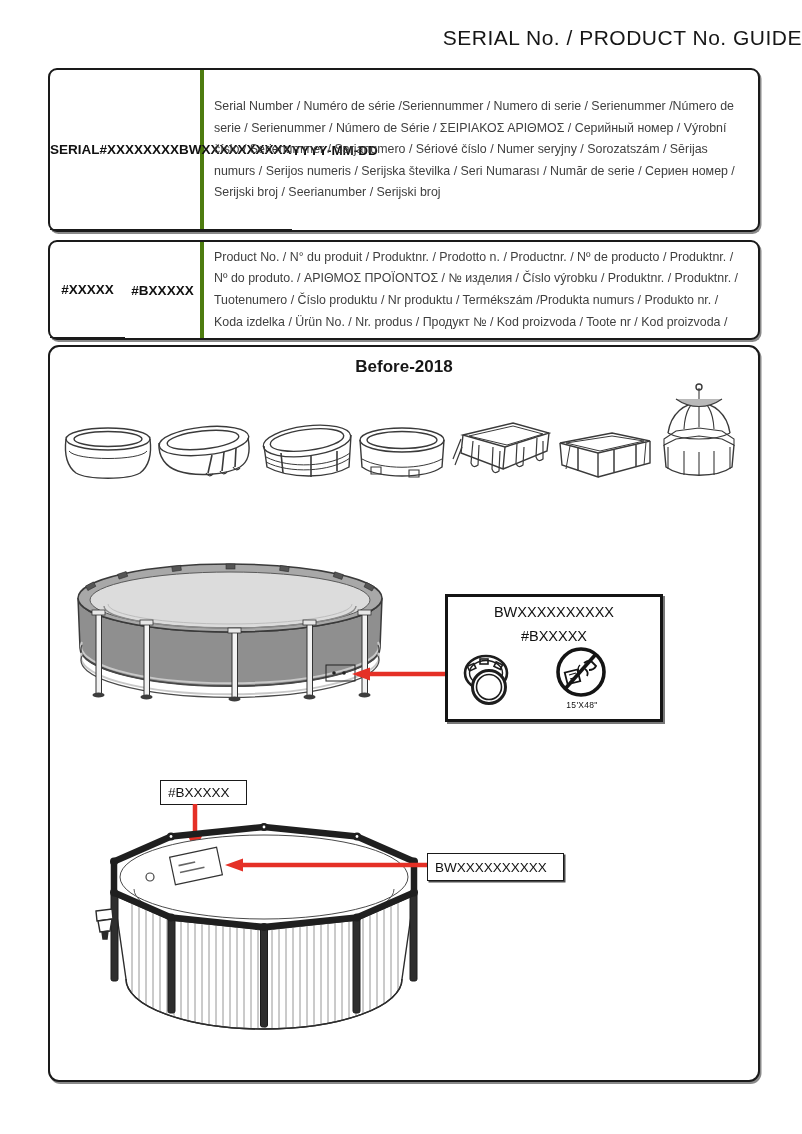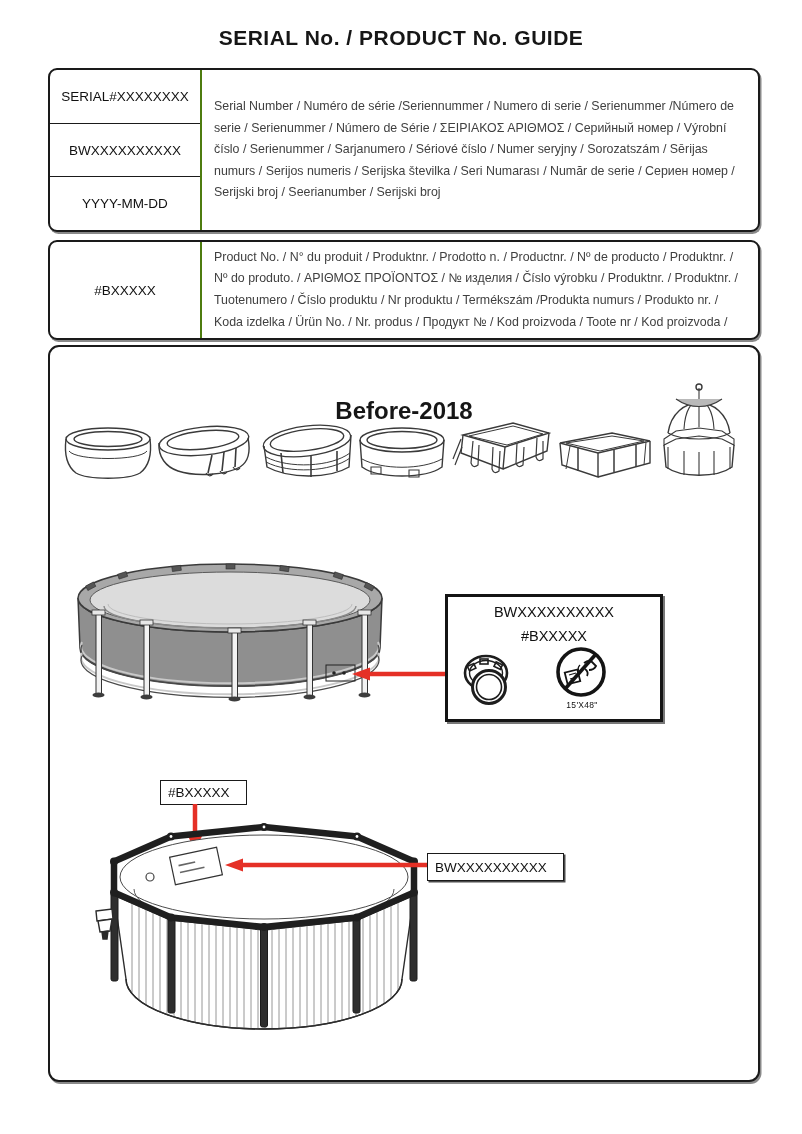--- a/index.html
+++ b/index.html
@@ -2,33 +2,33 @@
 <html><head>
 <meta charset="utf-8">
 <style>
   html,body{margin:0;padding:0;background:#ffffff;}
   .page{
     position:relative;width:802px;height:1134px;background:#fff;
     font-family:"Liberation Sans", sans-serif;color:#111;overflow:hidden;
   }
   .abs{position:absolute;}
   .page-title{
-    left:0;top:26px;width:802px;text-align:center;
-    font-size:21px;letter-spacing:.5px;font-weight:700;color:#161616;
+    left:0;top:26px;width:802px;text-align:right;
+    font-size:21px;letter-spacing:.5px;font-weight:400;color:#161616;
   }
   .frame-box{
     border:2px solid #1a1a1a;border-radius:9px;background:#fff;
     box-shadow:1.5px 2px 0 rgba(40,40,40,.55);
   }
-  .t-left-col{position:absolute;left:0;top:0;bottom:0;width:150px;border-right:2px solid #4d7c0f;display:flex;flex-direction:column;}
+  .t-left-col{position:absolute;left:0;top:0;bottom:0;width:150px;border-right:4px solid #4d7c0f;display:flex;flex-direction:row;font-weight:bold;}
   .t-cell{flex:1;display:flex;align-items:center;justify-content:center;font-size:13.5px;border-bottom:1.5px solid #1a1a1a;white-space:nowrap;}
   .t-cell:last-child{border-bottom:none;}
   .t-desc{position:absolute;left:150px;right:0;top:0;bottom:0;display:flex;align-items:center;}
   .t-desc p{margin:0;padding:4px 14px;font-size:12.4px;line-height:21.6px;color:#404040;}
-  .b2018-head{left:0;top:10px;width:100%;text-align:center;font-size:24px;font-weight:bold;color:#161616;margin-top:40px;}
+  .b2018-head{left:0;top:10px;width:100%;text-align:center;font-size:17px;font-weight:bold;color:#161616;}
   .thumbrow{left:12px;top:34px;width:680px;height:102px;display:flex;justify-content:space-between;align-items:flex-end;}
   .callout{
     left:395px;top:247px;width:212px;height:122px;border:3px solid #141414;background:#fff;
     box-shadow:2px 2px 0 rgba(30,30,30,.6);
   }
   .callout-line1{position:absolute;left:0;top:7px;width:100%;text-align:center;font-size:14.5px;}
   .callout-line2{position:absolute;left:0;top:31px;width:100%;text-align:center;font-size:14.5px;}
   .callout-size{position:absolute;left:92px;top:103px;width:84px;text-align:center;font-size:8.5px;letter-spacing:.3px;}
   .label-box{
     border:1.5px solid #1a1a1a;background:#fff;display:flex;align-items:center;
@@ -50,20 +50,21 @@
       <div class="t-cell">BWXXXXXXXXXX</div>
       <div class="t-cell">YYYY-MM-DD</div>
     </div>
     <div class="t-desc">
       <p>Serial Number / Numéro de série /Seriennummer / Numero di serie / Serienummer /Número de serie / Serienummer / Número de Série / ΣΕΙΡΙΑΚΟΣ ΑΡΙΘΜΟΣ / Серийный номер / Výrobní číslo / Serienummer / Sarjanumero / Sériové číslo / Numer seryjny / Sorozatszám / Sērijas numurs / Serijos numeris / Serijska številka / Seri Numarası / Număr de serie / Сериен номер / Serijski broj / Seerianumber / Serijski broj</p>
     </div>
   </div>
 
   <div class="abs frame-box" style="left:48px;top:240px;width:708px;height:96px;">
     <div class="t-left-col">
+      <div class="t-cell">#XXXXX</div>
       <div class="t-cell">#BXXXXX</div>
     </div>
     <div class="t-desc">
       <p>Product No. / N° du produit / Produktnr. / Prodotto n. / Productnr. / Nº de producto / Produktnr. / Nº do produto. / ΑΡΙΘΜΟΣ ΠΡΟΪΟΝΤΟΣ / № изделия / Číslo výrobku / Produktnr. / Produktnr. / Tuotenumero / Číslo produktu / Nr produktu / Termékszám /Produkta numurs  / Produkto nr. / Koda izdelka  / Ürün No. / Nr. produs / Продукт №  / Kod proizvoda / Toote nr  / Kod proizvoda /</p>
     </div>
   </div>
 
   <div class="abs frame-box" style="left:48px;top:345px;width:708px;height:733px;border-radius:11px;">
 
     <div class="abs b2018-head">Before-2018</div>

